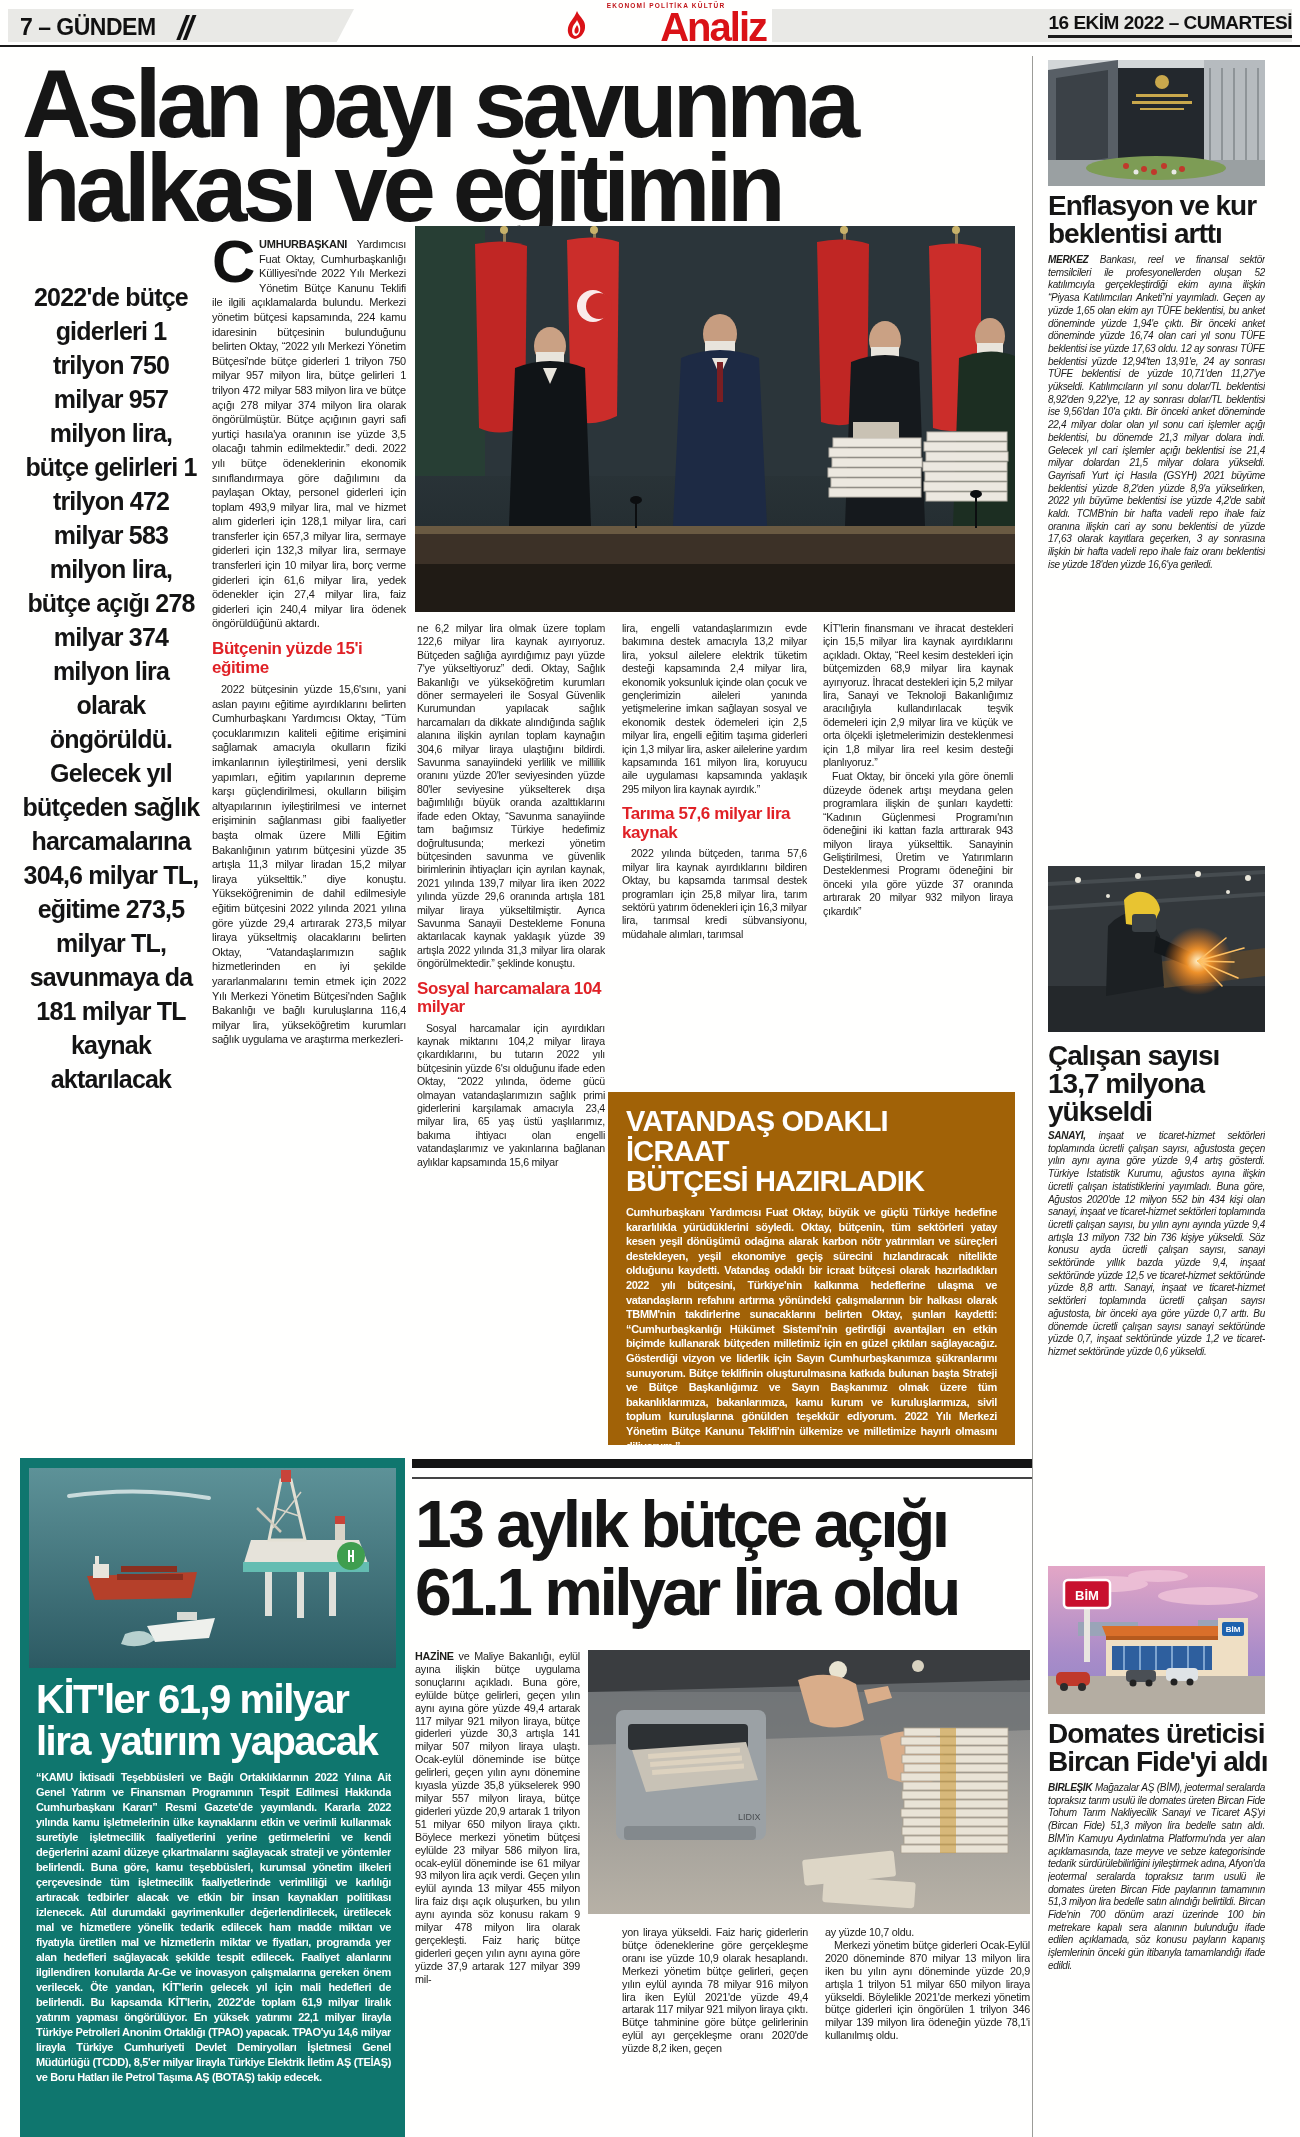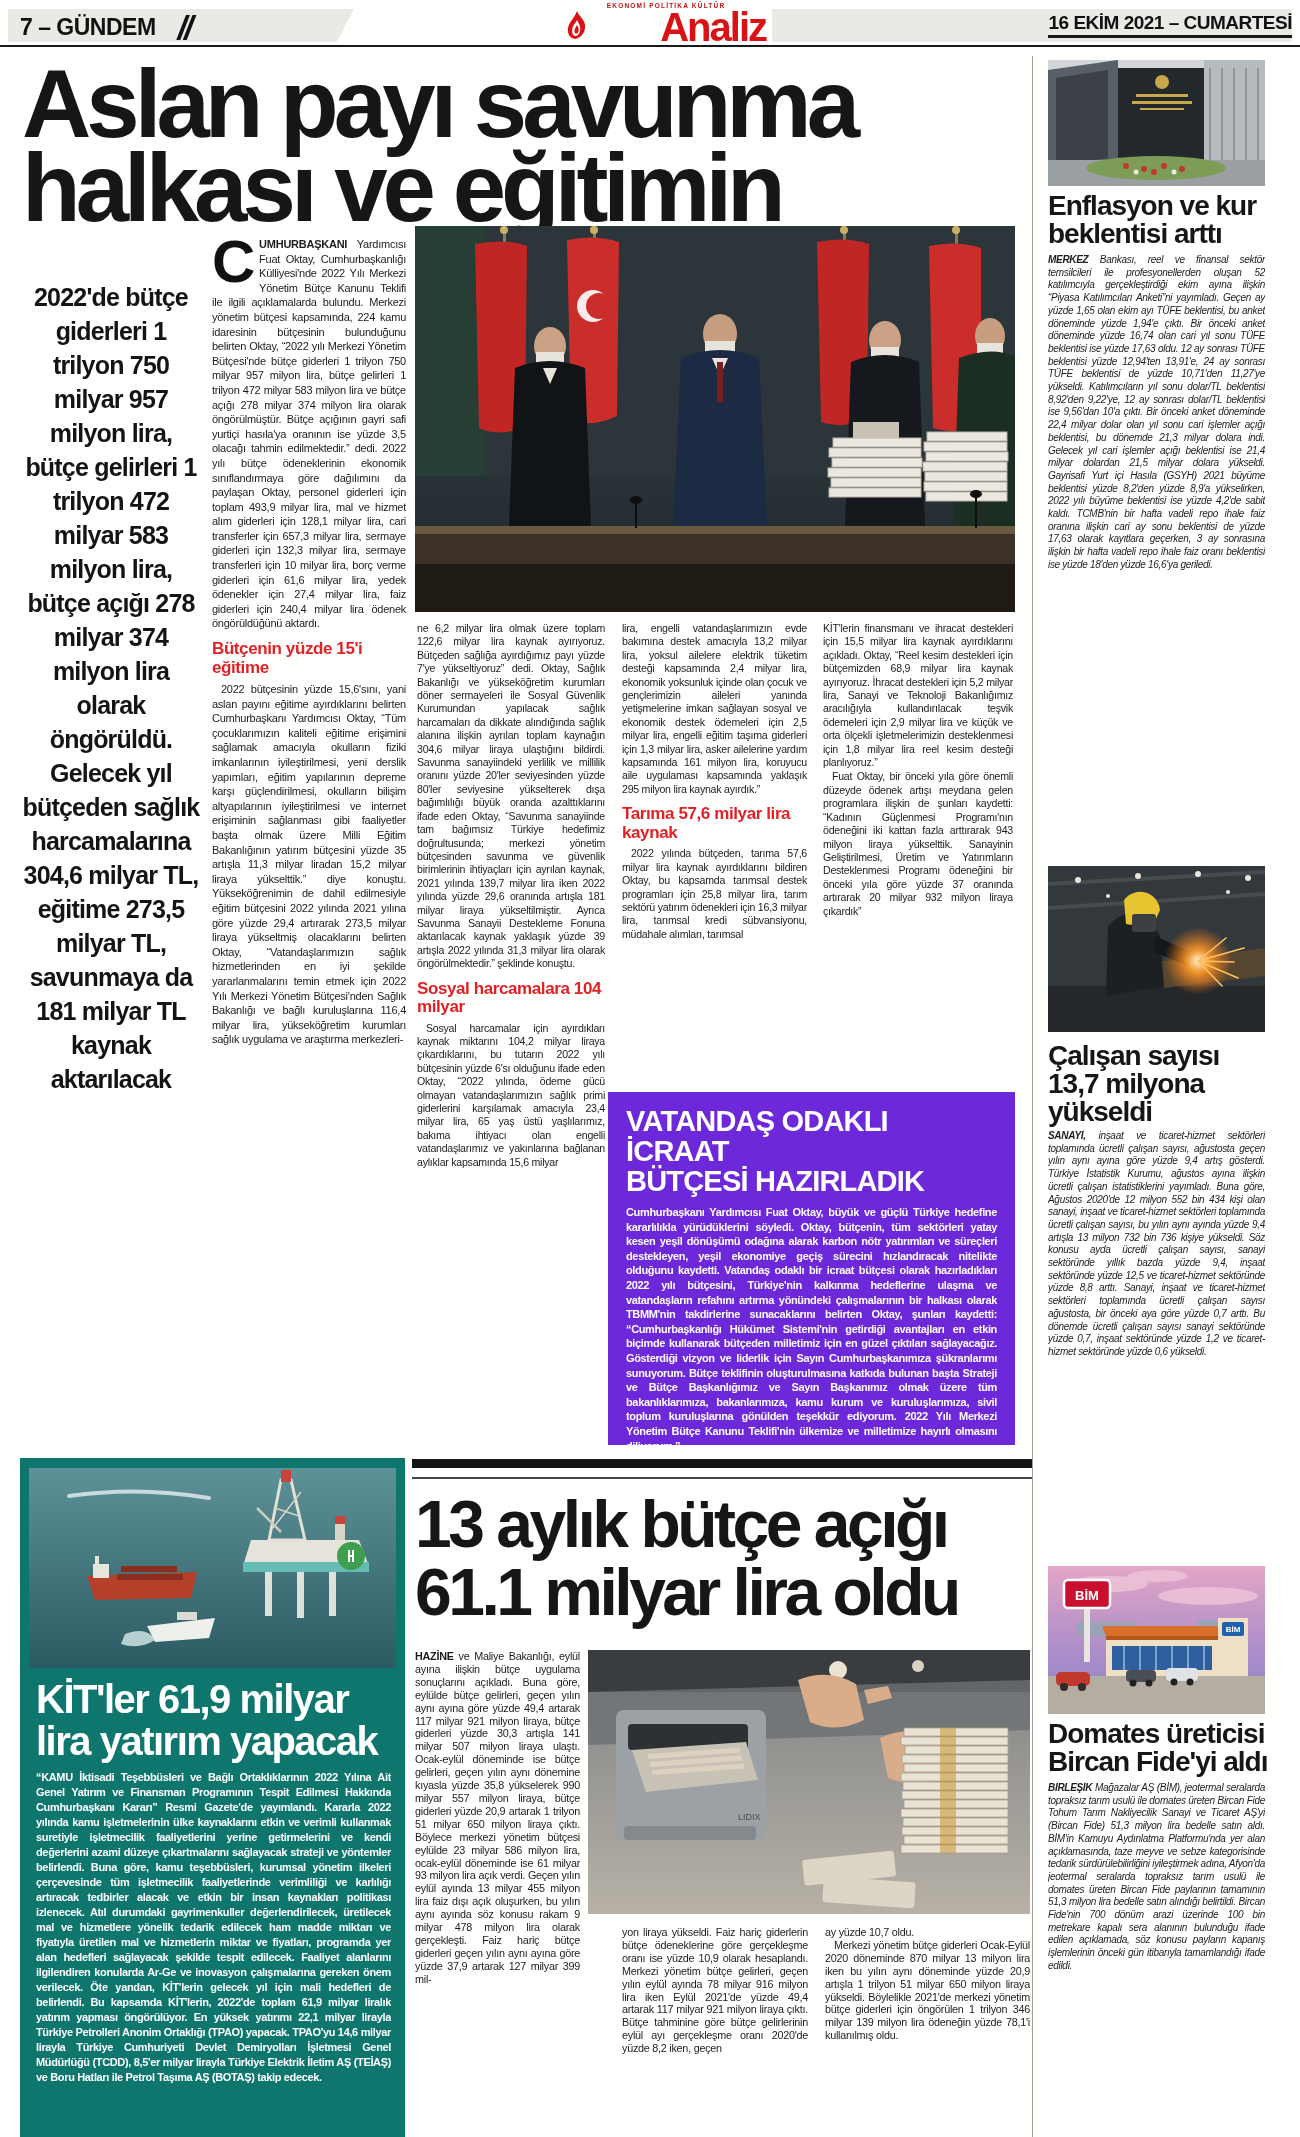--- a/index.html
+++ b/index.html
@@ -20,21 +20,21 @@
   .intro{font-size:25px;line-height:34px;font-weight:700;text-align:center;color:#141414;letter-spacing:-0.8px;}
   
   .bodycol{font-size:10.6px;line-height:13.4px;text-align:justify;letter-spacing:-0.25px;color:#1c1c1a;overflow:hidden;}
   .bodycol p{margin:0 0 1px 0;}
   .bodycol p.indent{text-indent:9px;}
   .col2{font-size:11px;line-height:14.6px;}
   .dropcap{float:left;font-size:60px;line-height:46px;font-weight:700;padding:2px 4px 0 0;color:#111;}
   b.lead{font-weight:700;}
   .subhead{color:#e02126;font-size:17px;line-height:18.5px;font-weight:700;margin:9px 0 5px 0;letter-spacing:-0.4px;text-align:left;}
   
-  .redbox{background:#6d28d9;color:#fff;padding:14px 18px 10px 18px;box-sizing:border-box;overflow:hidden;}
+  .redbox{background:#a16207;color:#fff;padding:14px 18px 10px 18px;box-sizing:border-box;overflow:hidden;}
   .redbox-title{font-size:29px;line-height:30px;font-weight:800;letter-spacing:-0.8px;}
   .redbox-body{margin-top:9px;font-size:11px;line-height:14.6px;font-weight:700;text-align:justify;letter-spacing:-0.35px;}
   
   .divider-bar{background:#141414;}
   .divider-line{background:#444;}
   
   .budget-headline{font-size:66px;line-height:68px;font-weight:800;letter-spacing:-3.5px;color:#161616;}
   .smallcol{font-size:10.8px;line-height:12.9px;text-align:justify;letter-spacing:-0.25px;overflow:hidden;}
   .smallcol p{margin:0;}
   .smallcol p.indent{text-indent:9px;}
@@ -67,21 +67,21 @@
         <svg width="22" height="34" viewBox="0 0 22 34">
             <path d="M11 1 C14 8 20 10 19 18 C18.4 24 14 28 9 29 C4 28 1 24 2 18 C3 12 8 9 11 1 Z" fill="#da1217"></path>
             <path d="M11 10 C13 14 15 16 14 21 C13.5 24 11 26 9 26 C6.5 25 5.5 22 6.5 18 C7.5 14 10 13 11 10 Z" fill="#fffffe"></path>
             <path d="M11 15 C12 17 13 18 12.6 21 C12 23 10.8 24 9.6 23.6 C8.4 23 8.2 21 8.8 19 Z" fill="#da1217"></path>
           </svg>
       </span>
       <span class="logo-text">Analiz</span>
     </div>
   </div>
   <div class="abs" style="left:1040px;top:12px;width:252px;text-align:right;">
-    <span class="date-text">16 EKİM 2021 – CUMARTESİ</span>
+    <span class="date-text">16 EKİM 2022 – CUMARTESİ</span>
   </div>
   <div class="abs hdr-rule" style="left:0;top:45px;width:1300px;height:2px;"></div>
 
   <div class="abs vrule" style="left:1032px;top:56px;width:1px;height:2081px;"></div>
 
   <div class="abs" style="left:22px;top:62px;width:1000px;">
     <div class="main-headline">Aslan payı savunma</div>
     <div class="main-headline">halkası ve eğitimin</div>
   </div>
 

